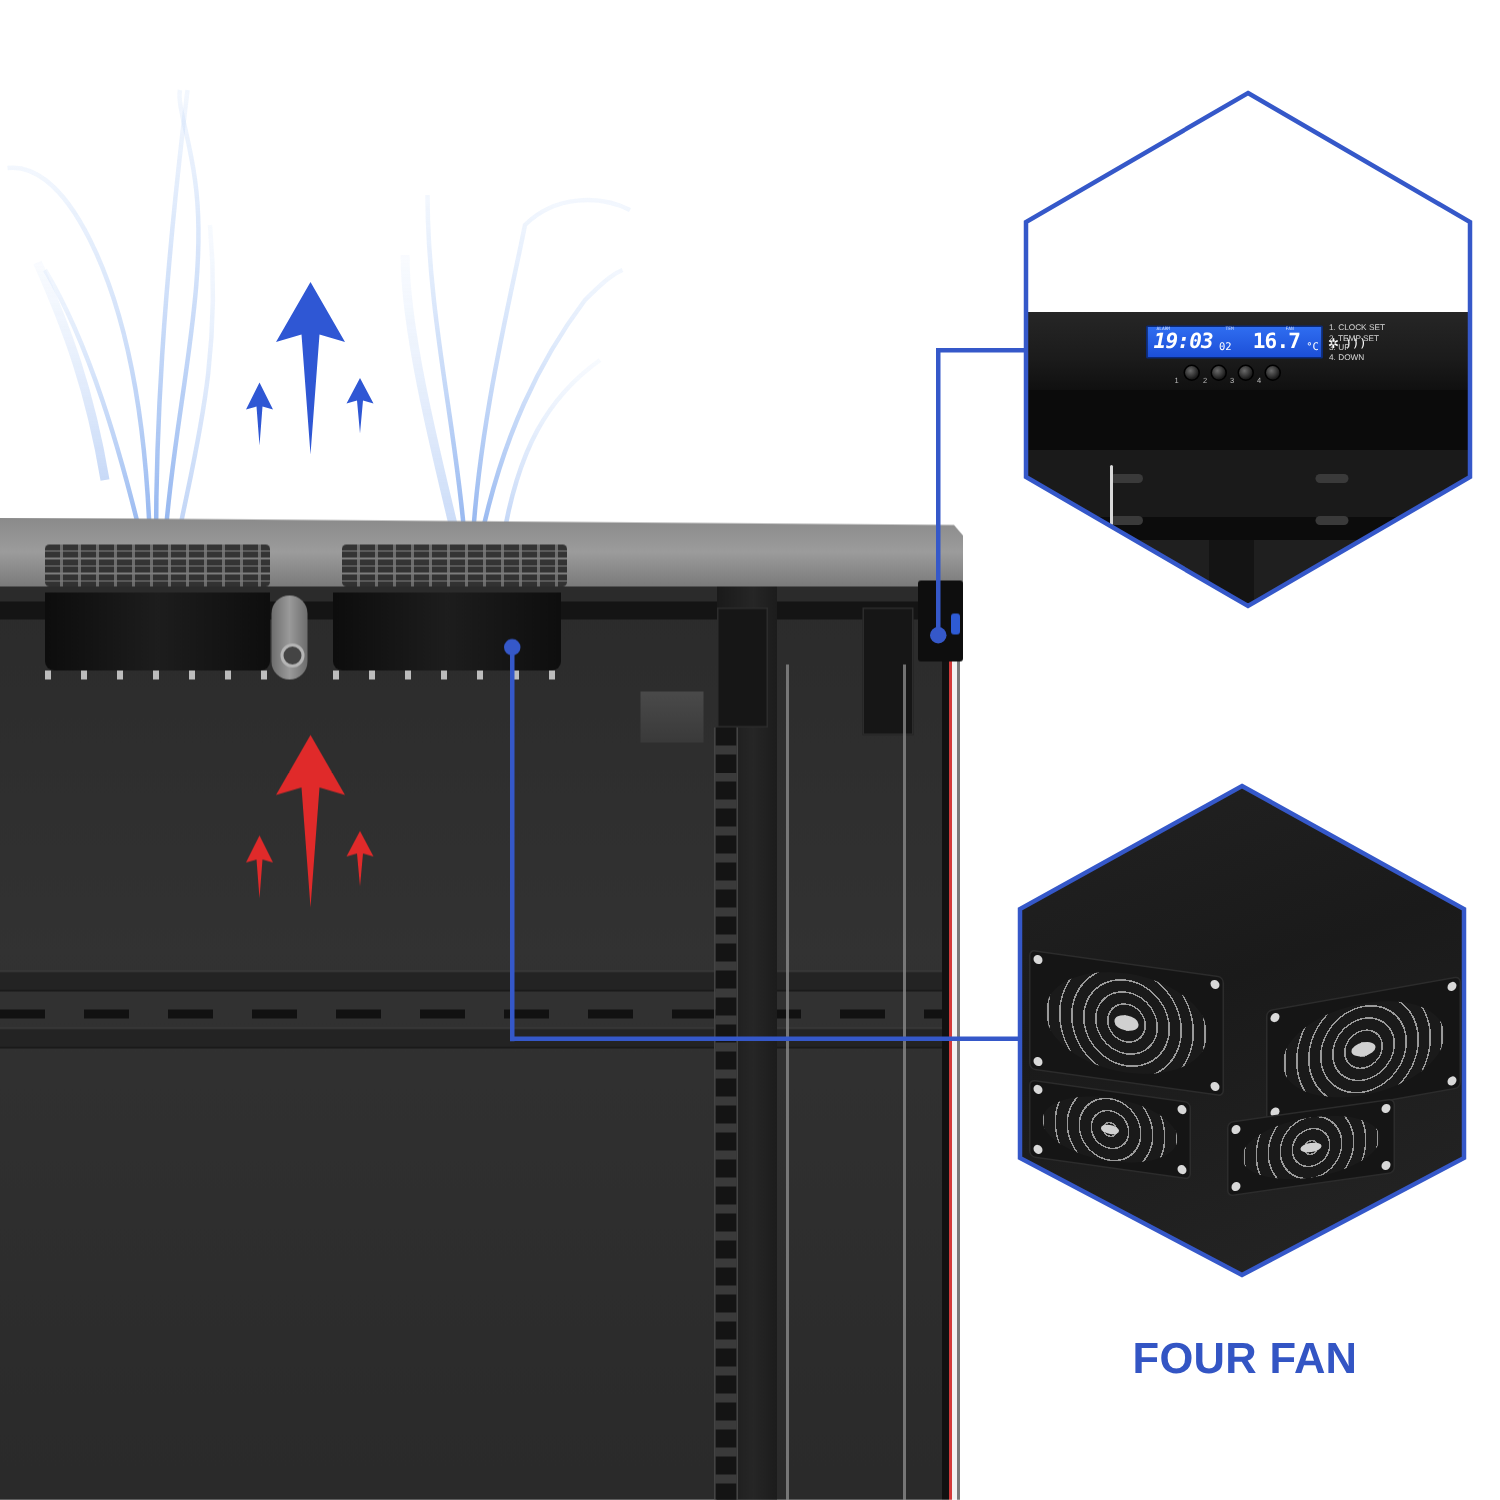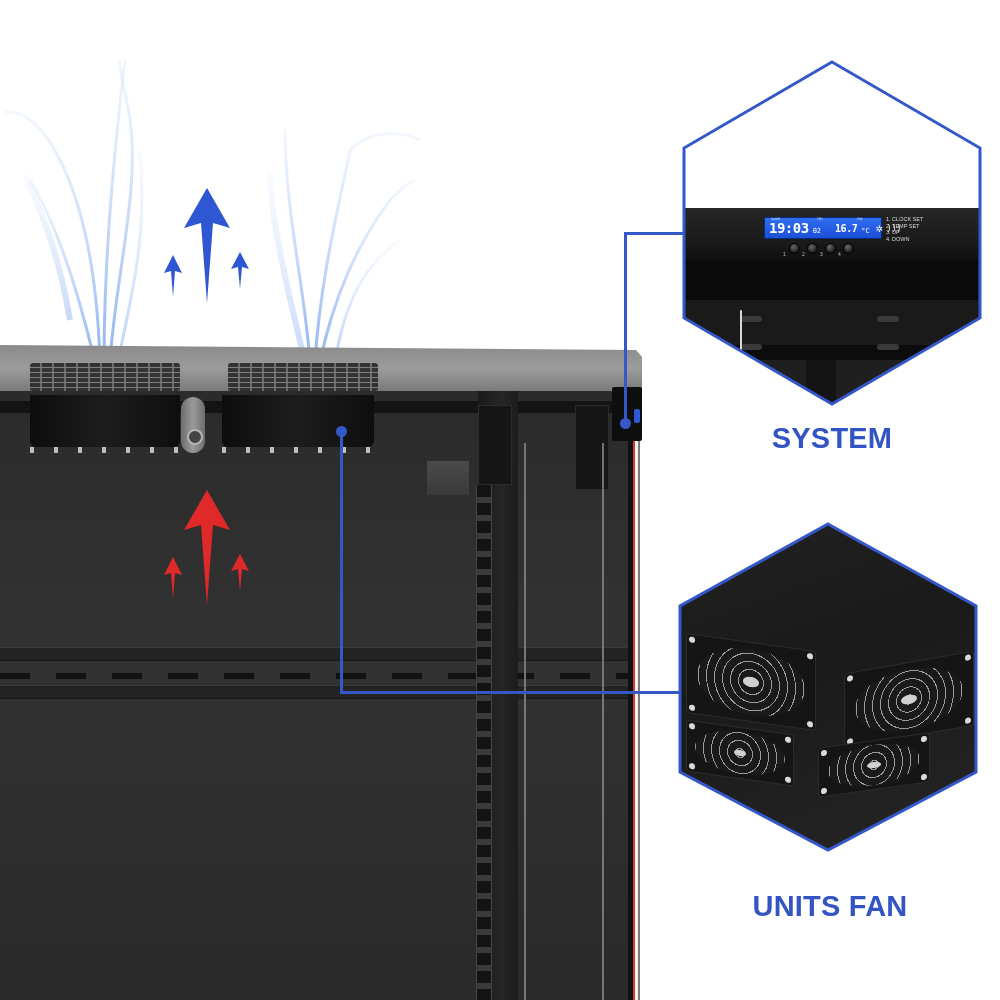--- a/index.html
+++ b/index.html
@@ -116,23 +116,23 @@
     position: absolute; left: 0; top: 148px; width: 300px; height: 52px;
     background: linear-gradient(180deg, #262626 0%, #1b1b1b 60%, #101010 100%);
   }
   .lcd {
     position: absolute; left: 82px; top: 157px; width: 118px; height: 22px;
     background: linear-gradient(180deg, #2f6df0, #1c4fd8);
     border: 1px solid #0a2a7a; border-radius: 1px;
     color: #ffffff; font-family: "DejaVu Sans Mono", monospace;
     display: flex; align-items: center; padding: 0 4px; gap: 4px;
   }
-  .lcd-time { font-size: 14px; font-weight: 700; letter-spacing: -0.5px; }
+  .lcd-time { font-size: 14px; font-weight: 700; letter-spacing: -0.5px; font-style: italic; }
   .lcd-sec { font-size: 7px; margin-top: 6px; }
-  .lcd-temp { font-size: 10px; font-weight: 700; margin-left: 10px; letter-spacing: -0.5px; }
+  .lcd-temp { font-size: 14px; font-weight: 700; margin-left: 10px; letter-spacing: -0.5px; }
   .lcd-unit { font-size: 7px; margin-top: 6px; }
   .lcd-fan { font-size: 12px; margin-left: 2px; }
   .lcd-wave { font-size: 8px; }
   .lcd-mini { position: absolute; top: -1px; font-size: 3px; color: #cfe0ff; }
   .ctrl-legend {
     position: absolute; left: 204px; top: 156px; color: #d8d8d8;
     font-size: 5.5px; line-height: 6.5px; font-family: "Liberation Sans", sans-serif;
   }
   .ctrl-btn {
     position: absolute; top: 183px; width: 11px; height: 11px; border-radius: 50%;
@@ -303,21 +303,20 @@
         <div class="cable"></div>
         <div class="post"></div>
       </div>
     </div>
     <svg width="300" height="346" viewBox="0 0 300 346" style="z-index:2;">
       <polygon points="150,2 298,88 298,258 150,344 2,258 2,88" fill="none" stroke="#3558c9" stroke-width="3"></polygon>
     </svg>
   </div>
 
   <div class="panel-title" style="left:682px; top:418px;">
-    <div>SYSTEM</div>
   </div>
 
   <div class="hex" style="left:678px; top:522px; height:330px;">
     <div class="lcd-wrap" style="height:330px; clip-path: polygon(150px 2px, 298px 84px, 298px 250px, 150px 328px, 2px 250px, 2px 84px);">
       <div class="fans-bg"></div>
       <div class="fan" style="left:8px; top:120px; width:130px; height:80px; transform:skewY(8deg);">
         <div class="grill"></div>
           <div class="hub"></div>
         <div class="screw" style="left:2px; top:2px;"></div>
           <div class="screw" style="right:2px; top:2px;"></div>
@@ -348,16 +347,16 @@
         <div class="screw" style="left:2px; bottom:2px;"></div>
           <div class="screw" style="right:2px; bottom:2px;"></div>
       </div>
     </div>
     <svg width="300" height="330" viewBox="0 0 300 330" style="position:absolute; inset:0;">
       <polygon points="150,2 298,84 298,250 150,328 2,250 2,84" fill="none" stroke="#3558c9" stroke-width="3"></polygon>
     </svg>
   </div>
 
   <div class="panel-title" style="left:680px; top:886px;">
-    <div>UNITS FAN</div>
+    <div>FOUR FAN</div>
   </div>
 
 </div>
 
 </body></html>

